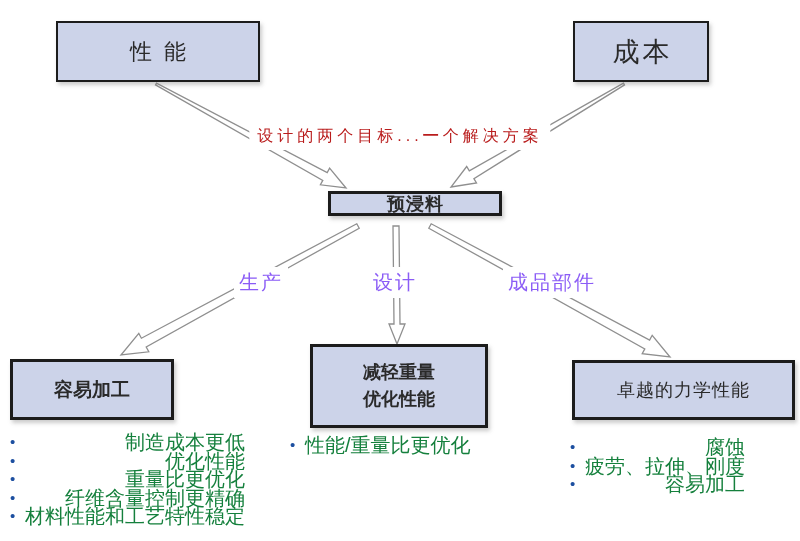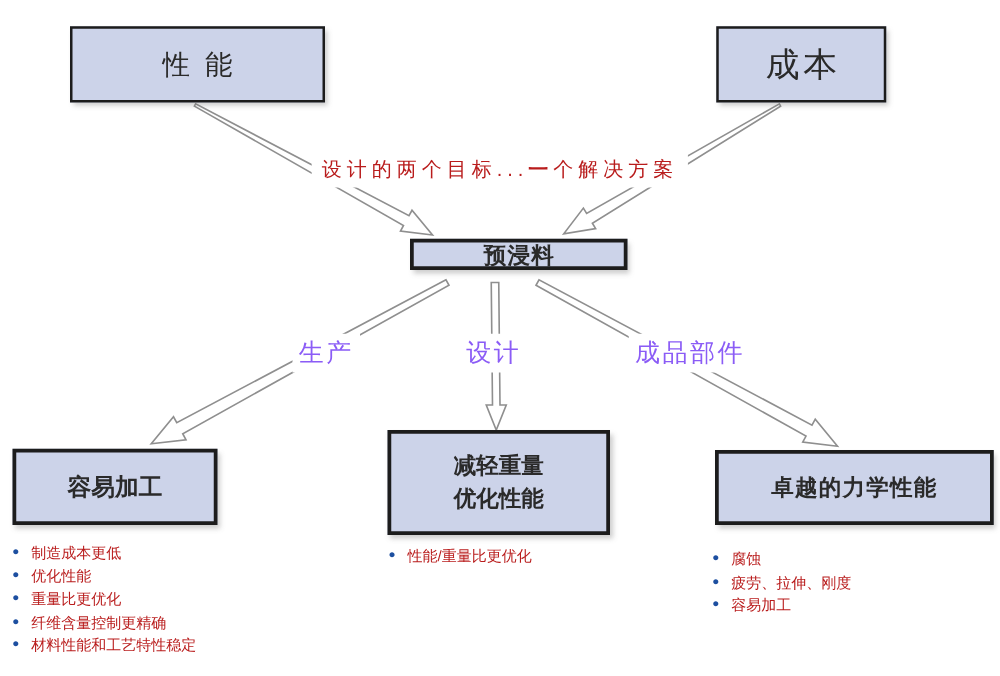--- a/index.html
+++ b/index.html
@@ -18,46 +18,46 @@
   }
   .box-performance{left:56px;top:21px;width:204px;height:61px;font-size:22px;}
   .box-performance .label{letter-spacing:12px;margin-right:-12px;}
   .box-cost{left:573px;top:21px;width:136px;height:61px;font-size:27px;}
   .box-cost .label{letter-spacing:3px;margin-right:-3px;}
   .box-prepreg{left:308px;top:191px;width:174px;height:25px;font-size:18px;font-weight:700;border-width:3px;margin-left:20px;}
   .box-prepreg .label{letter-spacing:1px;margin-right:-1px;}
   .box-easy{left:10px;top:359px;width:164px;height:61px;font-size:19px;font-weight:700;border-width:3px;}
   .box-weight{left:310px;top:344px;width:178px;height:84px;font-size:18px;font-weight:700;border-width:3px;
     flex-direction:column;line-height:27px;}
-  .box-mech{left:572px;top:360px;width:223px;height:60px;font-size:18px;font-weight:700;border-width:3px;letter-spacing:1px;}
+  .box-mech{left:572px;top:360px;width:223px;height:60px;font-size:18px;font-weight:400;border-width:3px;letter-spacing:1px;}
   .caption{
     position:absolute;top:123px;left:50%;transform:translateX(-50%);
     background:#fff;padding:3px 8px;white-space:nowrap;
     font-size:16px;letter-spacing:4px;color:#b91c1c;
   }
   .caption .em{font-weight:700;}
   .branch-label{
     position:absolute;top:267px;transform:translateX(-50%);
     background:#fff;padding:2px 5px;white-space:nowrap;
     font-size:20px;letter-spacing:2px;color:#8b5cf6;
   }
   .label-production{left:261px;}
   .label-design{left:395px;}
   .label-parts{left:552px;}
   ul.bullets{
     position:absolute;margin:0;padding:0;list-style:none;
-    color:#b91c1c;font-size:12px;line-height:18.5px;
+    color:#15803d;font-size:20px;line-height:18.5px;text-align:right;
   }
   ul.bullets li{position:relative;padding-left:18px;white-space:nowrap;}
   ul.bullets li::before{
     content:"\2022";position:absolute;left:3px;top:0;
     color:var(--bullet-dot,#1d4fa0);font-size:15px;
   }
   .bullets-easy{left:7px;top:433px;}
-  .bullets-weight{left:308px;top:436px;}
+  .bullets-weight{left:287px;top:436px;}
   .bullets-mech{left:567px;top:438px;line-height:19px;}
 </style>
 </head>
 <body>
 
 <div class="page">
 
   <svg class="arrows" viewBox="0 0 800 541" xmlns="http://www.w3.org/2000/svg">
     <polygon class="arrow" points="155.5,84.9 322.8,180.4 320.4,184.8 346,188 329.6,168.2 327.2,172.6 156.5,83.1"></polygon>
     <polygon class="arrow" points="623.5,83.1 469.3,170.8 466.7,166.5 451,187 476.5,182.9 473.9,178.6 624.5,84.9"></polygon>

